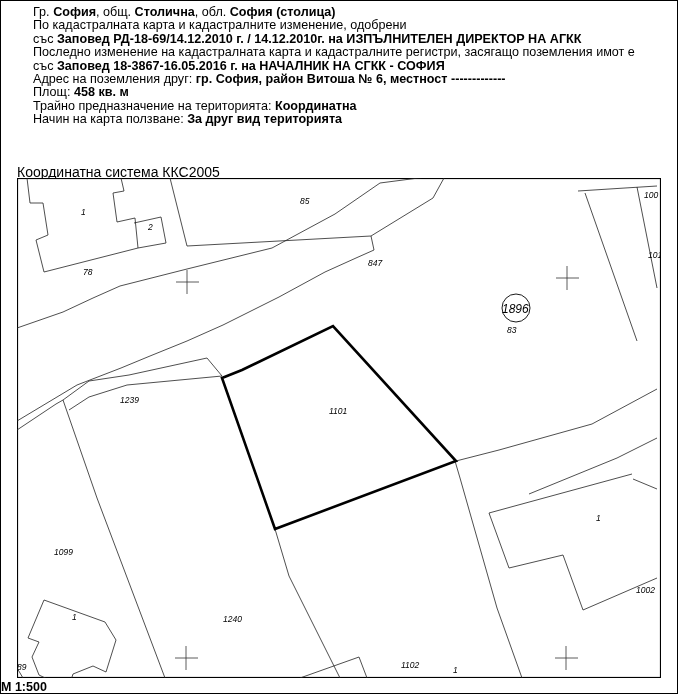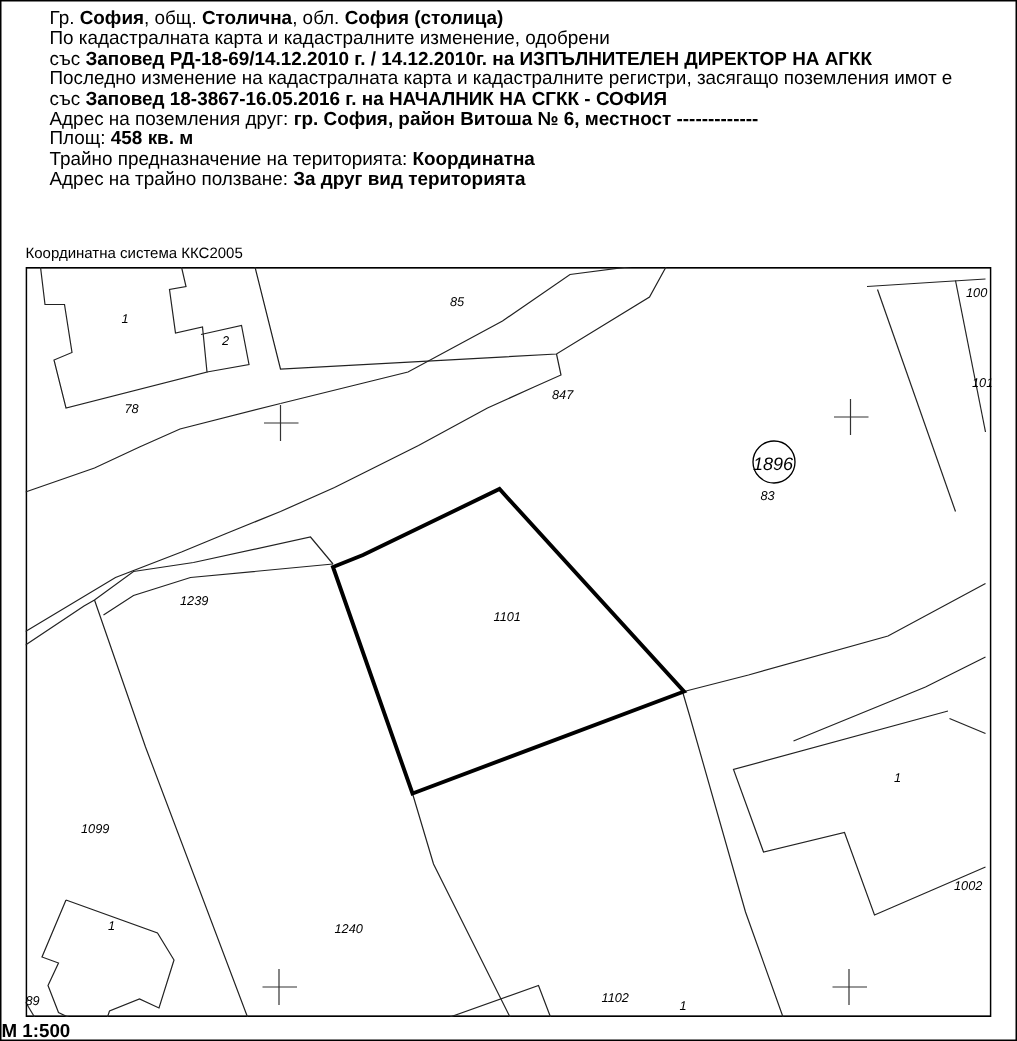--- a/index.html
+++ b/index.html
@@ -7,21 +7,21 @@
     .page {
       position: absolute; left: 0; top: 0; width: 676px; height: 692px;
       border: 1px solid #000; background: #fff;
       font-family: "Liberation Sans", sans-serif; color: #000;
     }
     .header { position: absolute; left: 8px; top: 5px; width: 660px; margin-left: 24px; }
     .line { font-size: 12.6px; line-height: 13.4px; white-space: nowrap; }
     .line b { font-weight: bold; }
     .coord-label {
       position: absolute; left: 16px; top: 163px;
-      font-size: 10px; font-family: "Liberation Sans", sans-serif;
+      font-size: 14px; font-family: "Liberation Sans", sans-serif;
     }
     .map {
       position: absolute; left: 16px; top: 177px; width: 644px; height: 500px;
     }
     .map svg { display: block; }
     .scale {
       position: absolute; left: 0; width: 676px; top: 679px;
       text-align: left; font-size: 12.5px; font-weight: bold;
     }
     .lbl { font-family: "Liberation Sans", sans-serif; font-style: italic; font-size: 8.5px; fill: #000; }
@@ -47,21 +47,21 @@
     <div class="line">
       <span>Адрес на поземления друг: </span><b>гр. София, район Витоша № 6, местност -------------</b>
     </div>
     <div class="line">
       <span>Площ: </span><b>458 кв. м</b>
     </div>
     <div class="line">
       <span>Трайно предназначение на територията: </span><b>Координатна</b>
     </div>
     <div class="line">
-      <span>Адрес на трайно ползване: </span><b>За друг вид територията</b>
+      <span>Начин на карта ползване: </span><b>За друг вид територията</b>
     </div>
   </div>
 
   <div class="coord-label">Координатна система ККС2005</div>
 
   <div class="map">
     <svg width="644" height="500" viewBox="0 0 644 500" xmlns="http://www.w3.org/2000/svg">
 
       <rect x="0.5" y="0.5" width="643" height="499" fill="#fff" stroke="#000" stroke-width="1.2"></rect>
 

